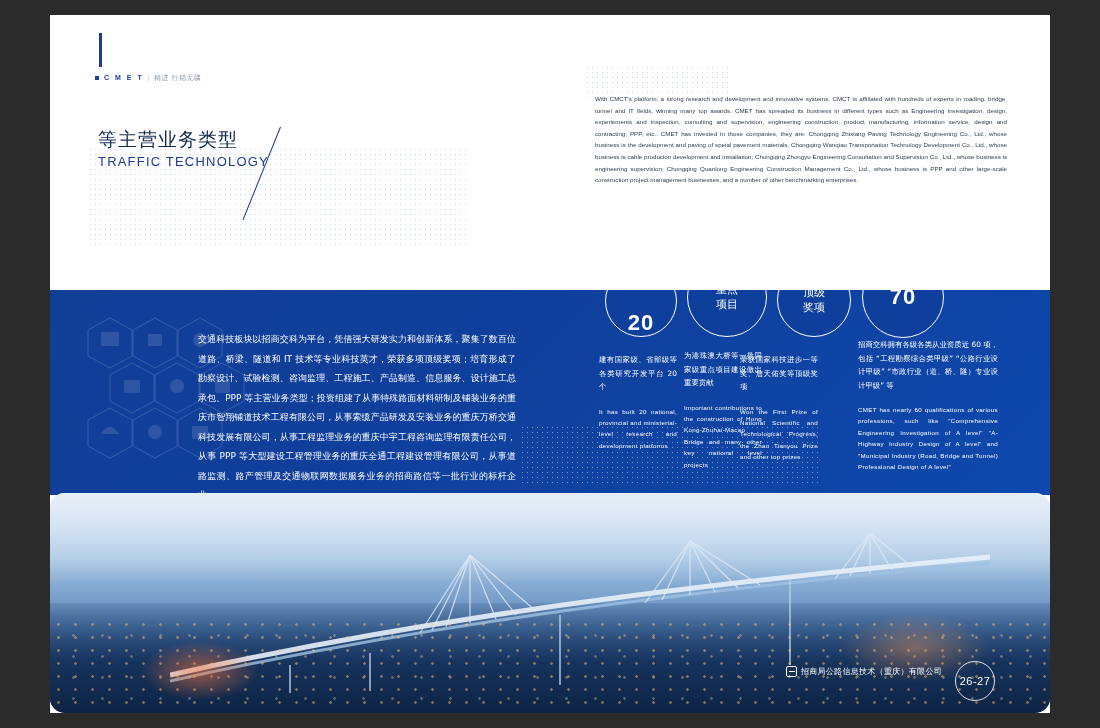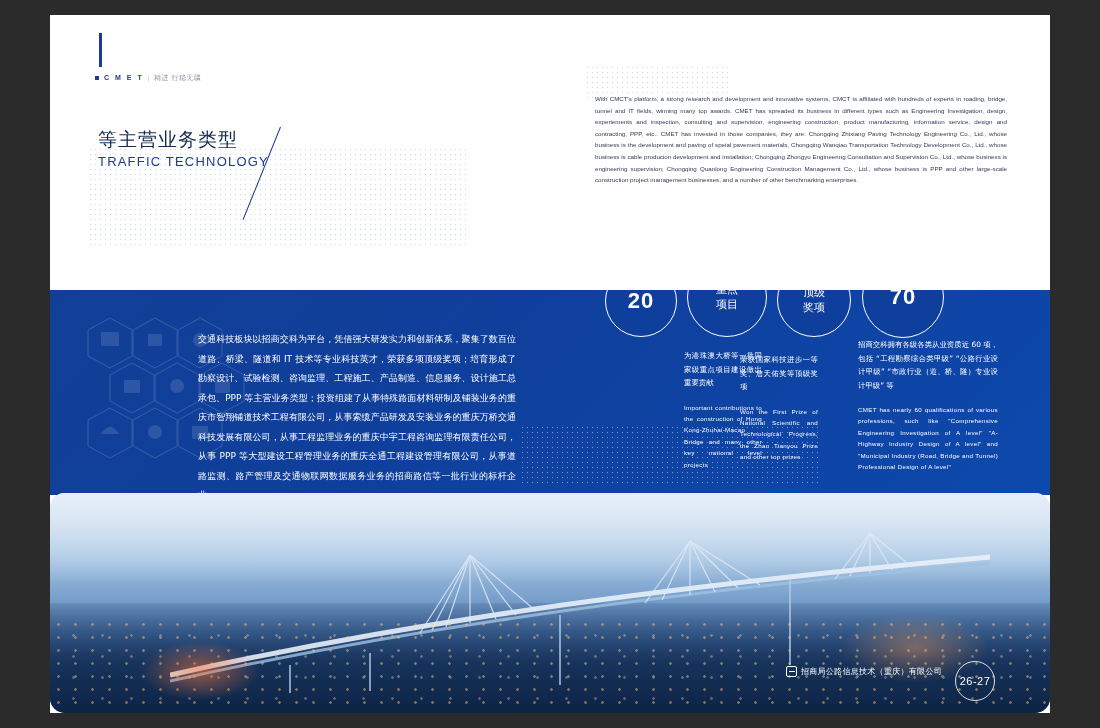--- a/index.html
+++ b/index.html
@@ -110,21 +110,21 @@
     border-radius: 50%;
     border: 1px solid #ffffff;
     background: #0f3f9c;
     display: flex; align-items: center; justify-content: center;
     text-align: center;
     color: #ffffff;
   }
   .circle .num { font-size: 22px; font-weight: bold; letter-spacing: 1px; }
   .circle .cn  { font-size: 11px; line-height: 15px; font-family: "DejaVu Sans", sans-serif; }
 
-  .c1 { left: 555px; top: -25px; width: 72px; height: 72px; }
+  .c1 { left: 555px; top: -25px; width: 72px; height: 72px; align-items: flex-end; }
   .c2 { left: 637px; top: -33px; width: 80px; height: 80px; }
   .c3 { left: 727px; top: -27px; width: 74px; height: 74px; }
   .c4 { left: 812px; top: -34px; width: 82px; height: 82px; }
 
   .col {
     position: absolute;
     color: #ffffff;
     text-align: justify;
   }
   .col .cn-txt {
@@ -268,20 +268,24 @@
     <div class="circle c3">
       <span class="cn">
         <span>顶级</span><br>
         <span>奖项</span>
       </span>
     </div>
     <div class="circle c4">
       <span class="num">70</span>
     </div>
 
+    <div class="col col1">
+      <div class="cn-txt">建有国家级、省部级等各类研究开发平台 20 个</div>
+      <div class="en-txt">It has built 20 national, provincial and ministerial-level research and development platforms</div>
+    </div>
     <div class="col col2">
       <div class="cn-txt">为港珠澳大桥等一批国家级重点项目建设做出重要贡献</div>
       <div class="en-txt">Important contributions to the construction of Hong Kong-Zhuhai-Macao Bridge and many other key national level projects</div>
     </div>
     <div class="col col3">
       <div class="cn-txt">荣获国家科技进步一等奖、詹天佑奖等顶级奖项</div>
       <div class="en-txt">Won the First Prize of National Scientific and Technological Progress, the Zhan Tianyou Prize and other top prizes</div>
     </div>
     <div class="col col4">
       <div class="cn-txt">招商交科拥有各级各类从业资质近 60 项，包括 “工程勘察综合类甲级” “公路行业设计甲级” “市政行业（道、桥、隧）专业设计甲级” 等</div>

